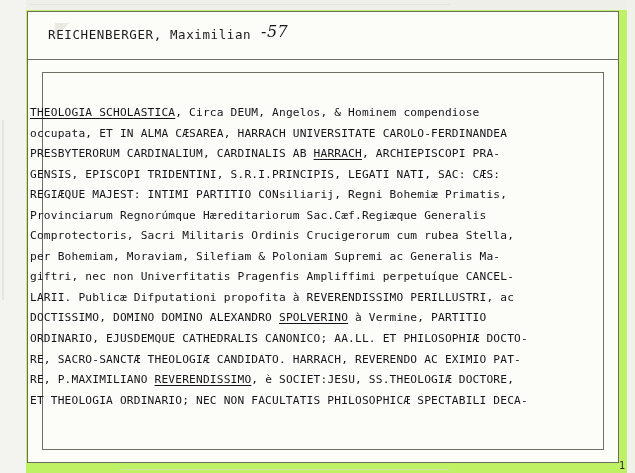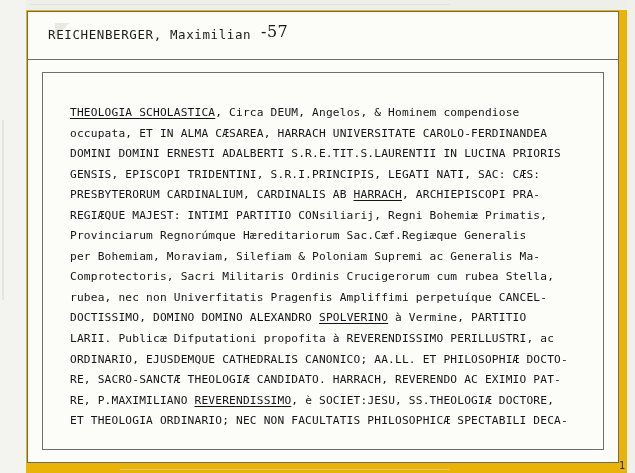--- a/index.html
+++ b/index.html
@@ -7,21 +7,21 @@
     padding: 0;
     background: #ffffff;
   }
   body {
     font-family: "DejaVu Sans Mono", "Liberation Mono", monospace;
   }
   .page {
     position: relative;
     width: 635px;
     height: 473px;
-    background: #eab308;
+    background: #bef264;
     overflow: hidden;
     box-sizing: border-box;
   }
   
   .scan-edge-top {
     position: absolute;
     left: 0; top: 0;
     width: 635px; height: 10px;
     background: #efefea;
   }
@@ -68,20 +68,21 @@
     font-size: 12.5px;
     letter-spacing: 0.6px;
     color: #1c1c1c;
     white-space: nowrap;
   }
   .shelfmark {
     position: absolute;
     left: 233px;
     top: 10px;
     font-family: "DejaVu Serif", "Liberation Serif", serif;
+    font-style: italic;
     font-size: 16px;
     color: #17171a;
     letter-spacing: 0.5px;
   }
   .inner-frame {
     position: absolute;
     left: 14px;
     top: 60px;
     width: 562px;
     height: 378px;
@@ -94,21 +95,20 @@
     top: 103px;
     width: 560px;
     font-size: 11.2px;
     line-height: 20.55px;
     letter-spacing: 0.18px;
     color: #14141a;
   }
   .body-text .ln {
     display: block;
     white-space: nowrap;
-    margin-left: 40px;
   }
   .u {
     text-decoration: underline;
     text-underline-offset: 2px;
   }
   .corner-mark {
     position: absolute;
     right: 10px;
     bottom: 2px;
     font-size: 10px;
@@ -150,30 +150,29 @@
       <div class="shelfmark">-57</div>
     </div>
     <div class="header-line"></div>
 
     <div class="inner-frame"></div>
   </div>
 
   <div class="body-text" id="body-text">
       <span class="ln"><span class="u">THEOLOGIA SCHOLASTICA</span>, Circa DEUM, Angelos, &amp; Hominem compendiose</span>
       <span class="ln">occupata, ET IN ALMA CÆSAREA, HARRACH UNIVERSITATE CAROLO-FERDINANDEA</span>
-      <span class="ln">DOMINI DOMINI ERNESTI ADALBERTI S.R.E.TIT.S.LAURENTII IN LUCINA PRIORIS</span>
+      <span class="ln">PRESBYTERORUM CARDINALIUM, CARDINALIS AB <span class="u">HARRACH</span>, ARCHIEPISCOPI PRA-</span>
       <span class="ln">GENSIS, EPISCOPI TRIDENTINI, S.R.I.PRINCIPIS, LEGATI NATI, SAC: CÆS:</span>
-      <span class="ln">PRESBYTERORUM CARDINALIUM, CARDINALIS AB <span class="u">HARRACH</span>, ARCHIEPISCOPI PRA-</span>
       <span class="ln">REGIÆQUE MAJEST: INTIMI PARTITIO CONsiliarij, Regni Bohemiæ Primatis,</span>
       <span class="ln">Provinciarum Regnorúmque Hæreditariorum Sac.Cæf.Regiæque Generalis</span>
+      <span class="ln">Comprotectoris, Sacri Militaris Ordinis Crucigerorum cum rubea Stella,</span>
       <span class="ln">per Bohemiam, Moraviam, Silefiam &amp; Poloniam Supremi ac Generalis Ma-</span>
-      <span class="ln">Comprotectoris, Sacri Militaris Ordinis Crucigerorum cum rubea Stella,</span>
-      <span class="ln">rubea, nec non Univerfitatis Pragenfis Ampliffimi perpetuíque CANCEL-</span>
+      <span class="ln">giftri, nec non Univerfitatis Pragenfis Ampliffimi perpetuíque CANCEL-</span>
+      <span class="ln">LARII. Publicæ Difputationi propofita à REVERENDISSIMO PERILLUSTRI, ac</span>
       <span class="ln">DOCTISSIMO, DOMINO DOMINO ALEXANDRO <span class="u">SPOLVERINO</span> à Vermine, PARTITIO</span>
-      <span class="ln">LARII. Publicæ Difputationi propofita à REVERENDISSIMO PERILLUSTRI, ac</span>
       <span class="ln">ORDINARIO, EJUSDEMQUE CATHEDRALIS CANONICO; AA.LL. ET PHILOSOPHIÆ DOCTO-</span>
       <span class="ln">RE, SACRO-SANCTÆ THEOLOGIÆ CANDIDATO. HARRACH, REVERENDO AC EXIMIO PAT-</span>
       <span class="ln">RE, P.MAXIMILIANO <span class="u">REVERENDISSIMO</span>, è SOCIET:JESU, SS.THEOLOGIÆ DOCTORE,</span>
       <span class="ln">ET THEOLOGIA ORDINARIO; NEC NON FACULTATIS PHILOSOPHICÆ SPECTABILI DECA-</span>
     </div>
 
   <div class="corner-mark">1</div>
 </div>
 
 </body></html>

